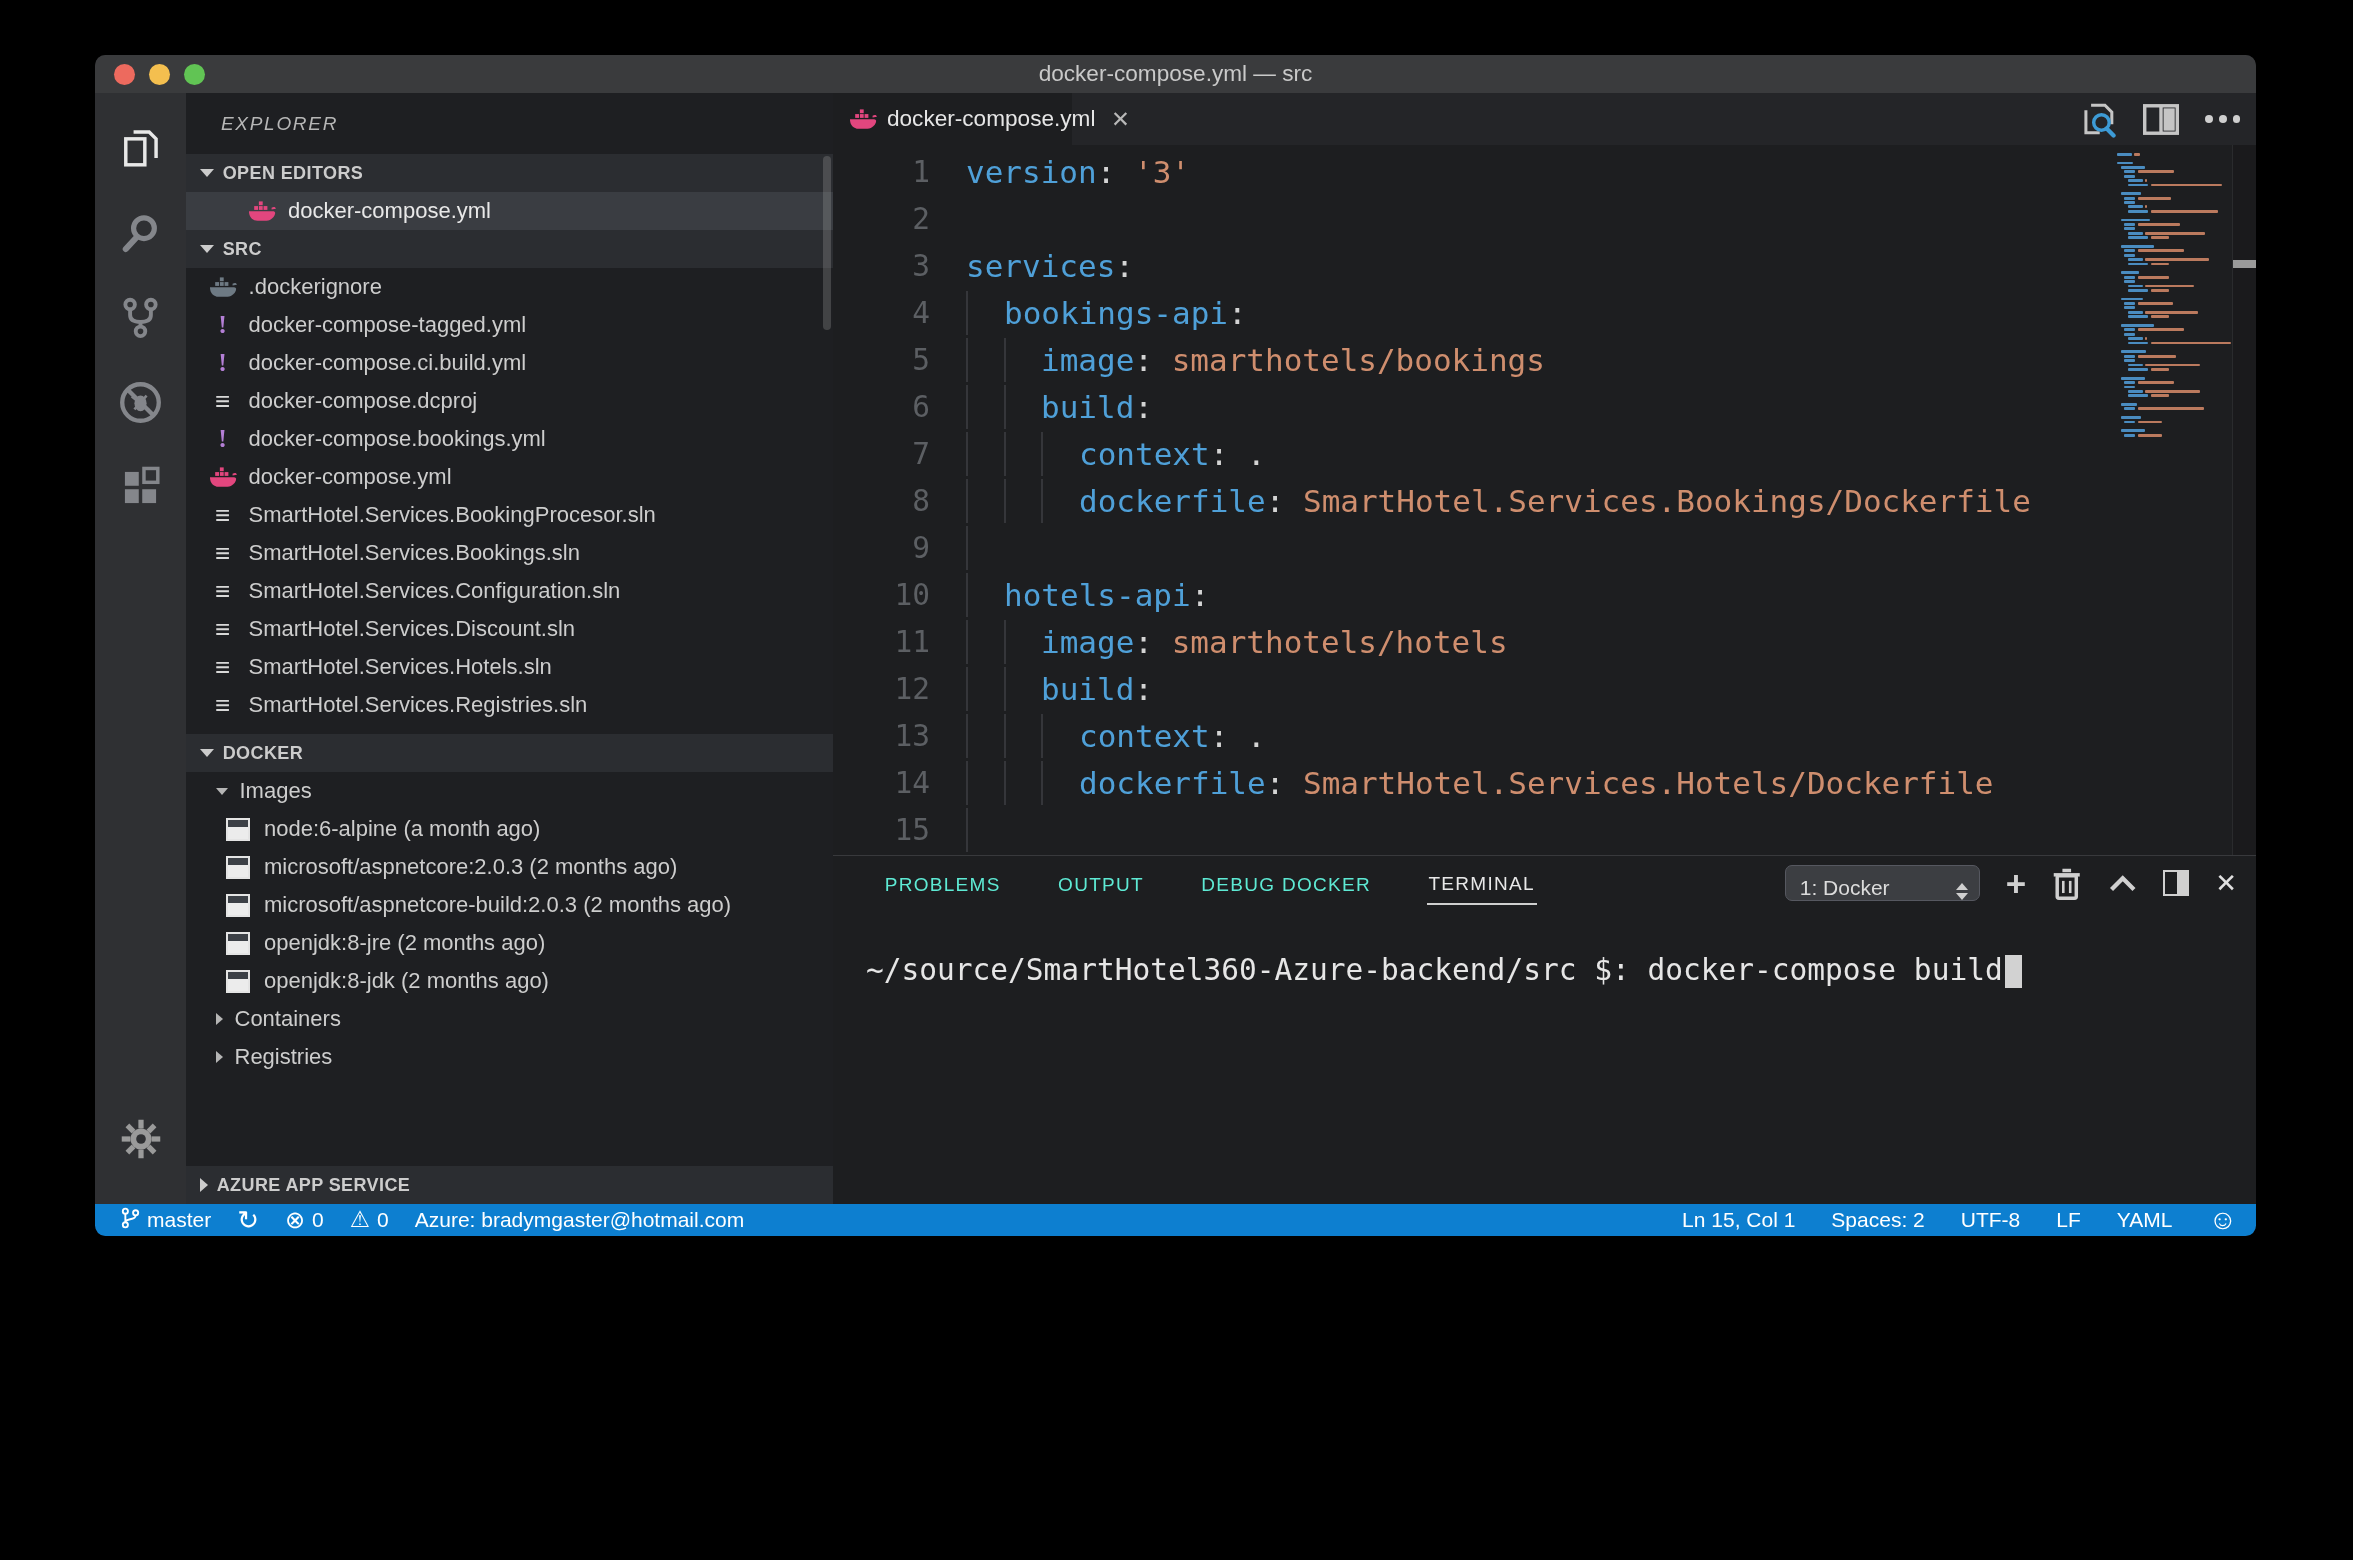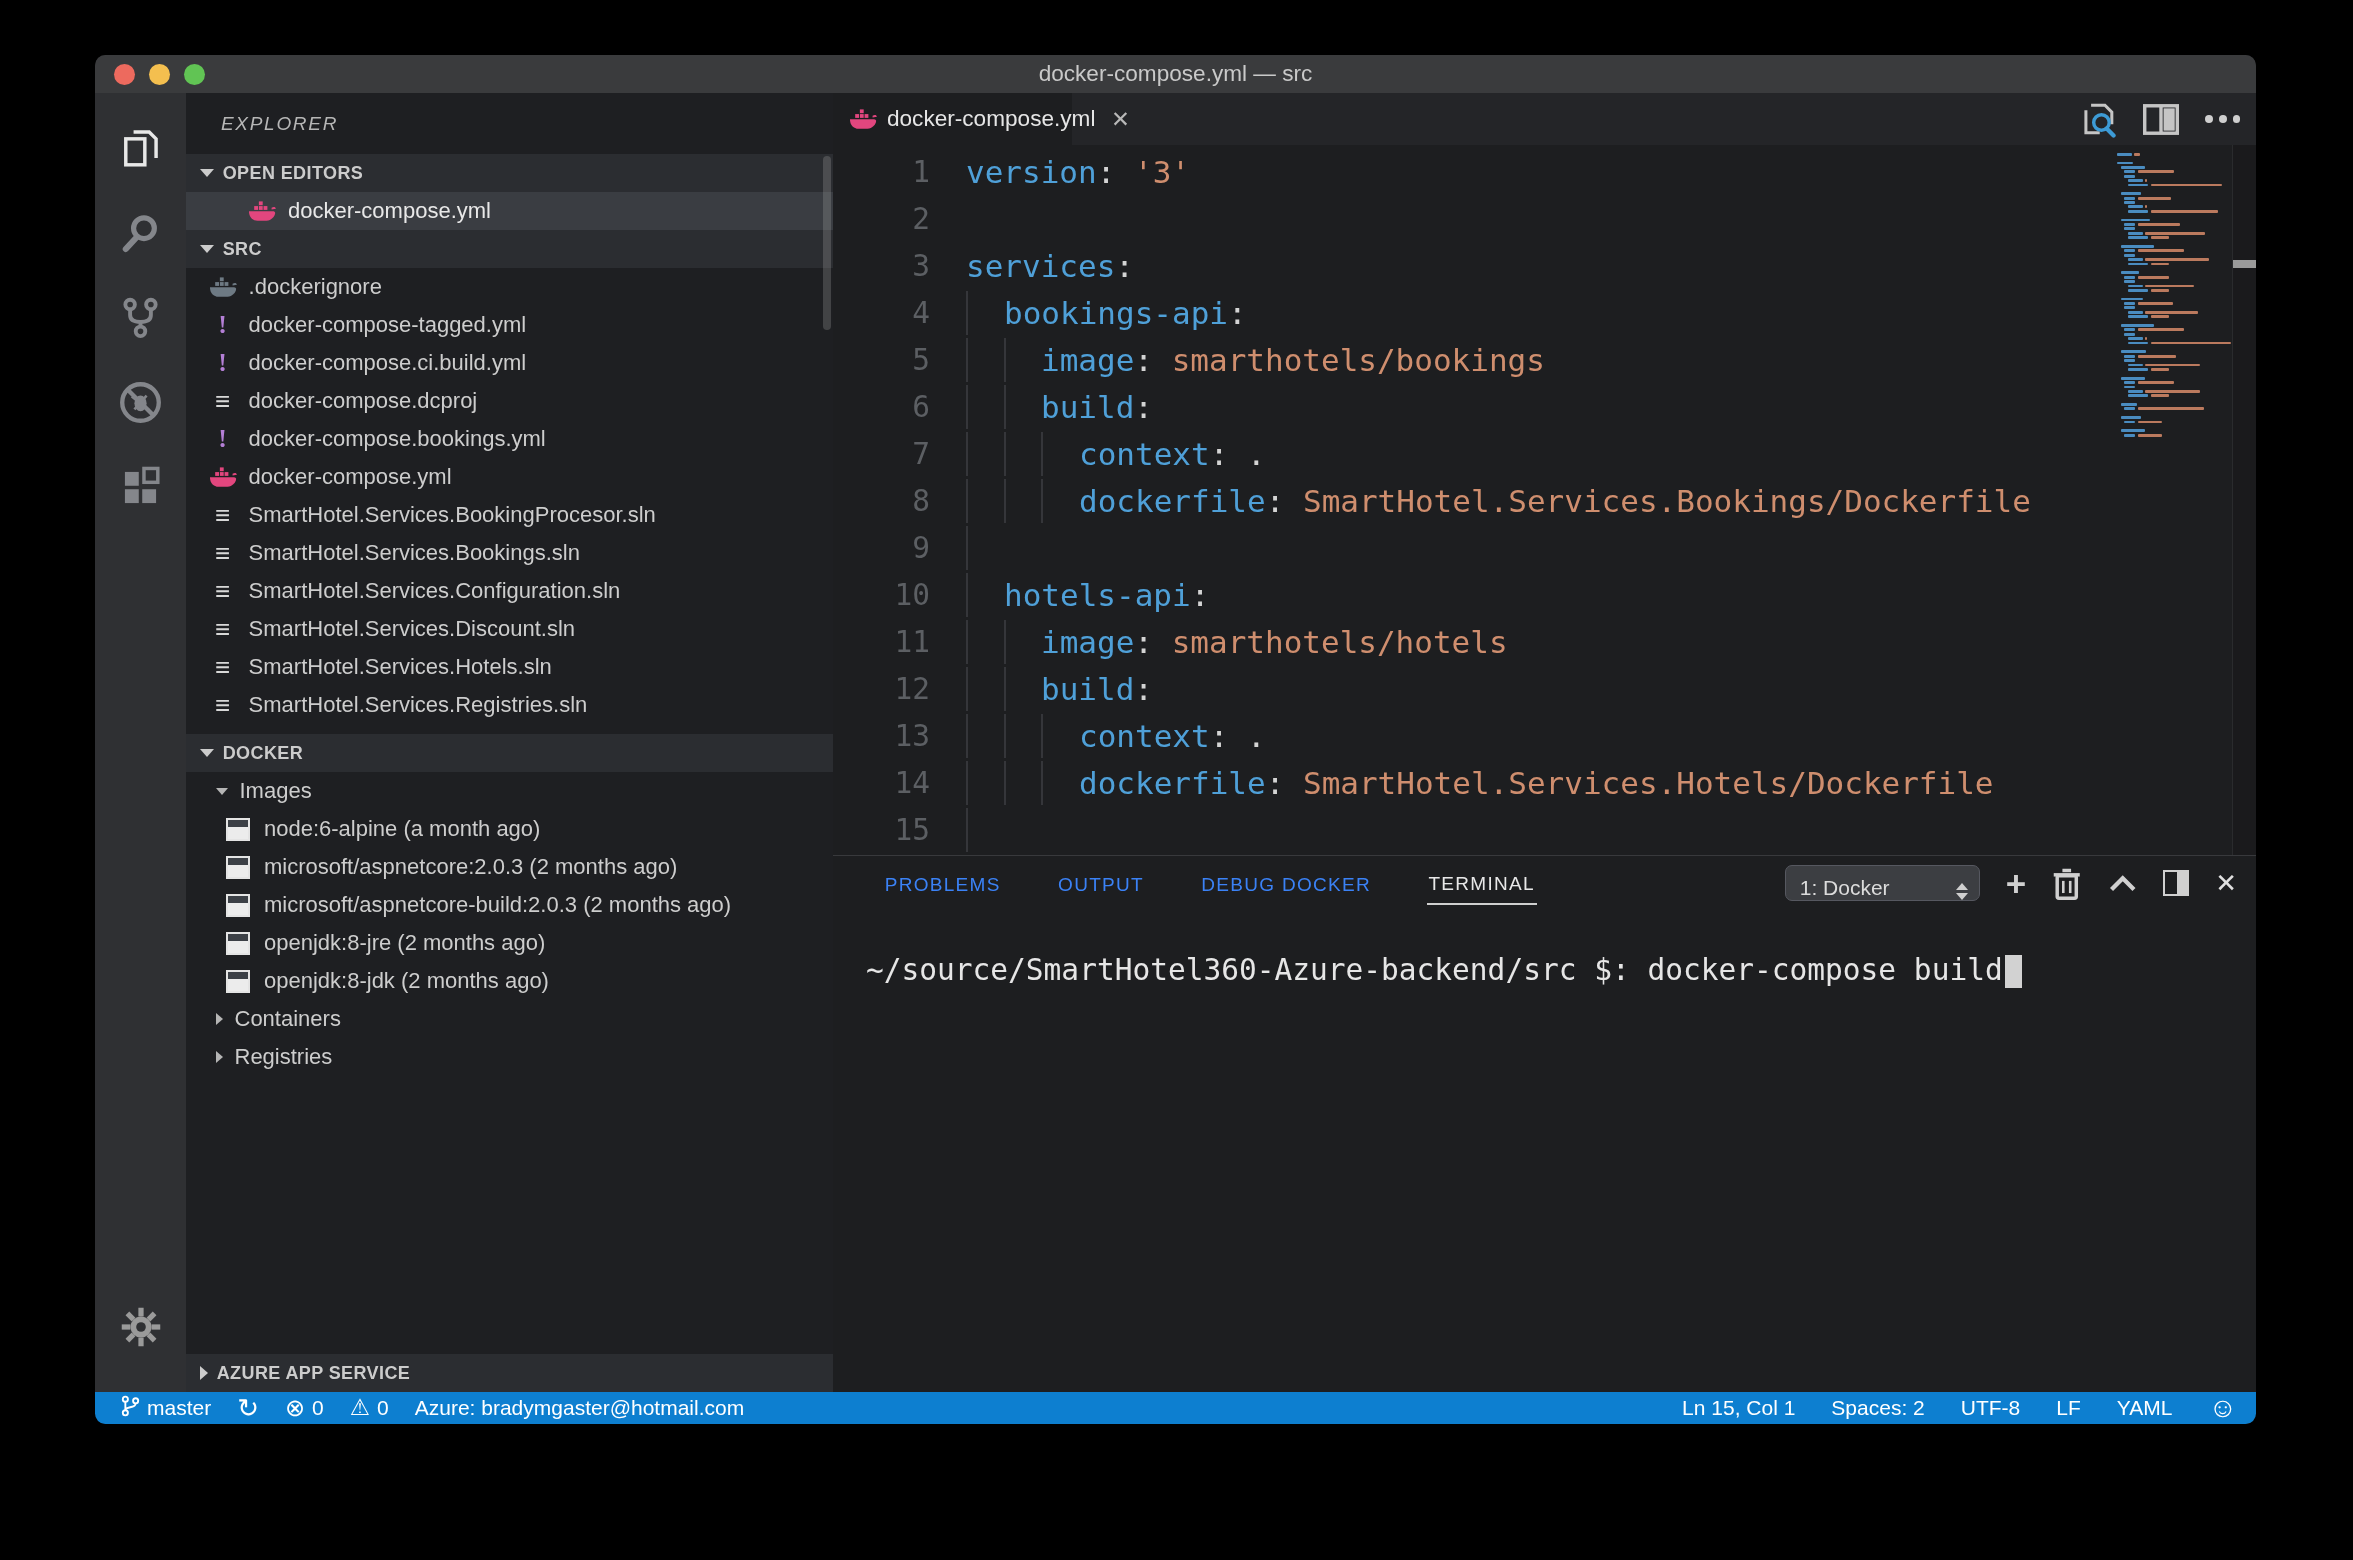--- a/index.html
+++ b/index.html
@@ -1,18 +1,18 @@
 <!DOCTYPE html>
 <html style="font-size:14px"><head>
 <meta charset="utf-8">
 <style>
   html,body{margin:0;padding:0;background:#000;width:2354px;height:1560px;overflow:hidden;
     font-family:"Liberation Sans",sans-serif;-webkit-font-smoothing:antialiased;}
   *{box-sizing:border-box;}
-  .window{position:absolute;left:95px;top:55px;width:2161px;height:1369px;border-radius:10.4px;
+  .window{position:absolute;left:95px;top:55px;width:2161px;height:1181px;border-radius:10.4px;
     overflow:hidden;background:#1e1f22;display:flex;flex-direction:column;}
   
   .titlebar{height:38px;background:#3a3b3d;flex:none;position:relative;display:flex;align-items:center;justify-content:center;}
   .traffic{position:absolute;left:19px;top:0;height:100%;display:flex;align-items:center;gap:14px;}
   .tl{width:21px;height:21px;border-radius:50%;}
   .tl.red{background:#ed6a5e}.tl.yellow{background:#f4bf4f}.tl.green{background:#61c454}
   .title-text{color:#c9c9c9;font-size:22.6px;}
   
   .main{flex:1;display:flex;min-height:0;}
   
@@ -60,21 +60,21 @@
   .c-key{color:#4fa0d8;} .c-str{color:#cf8e6e;} .c-pun{color:#d4d4d4;}
   
   .minimap{width:115px;flex:none;padding-top:7px;cursor:pointer;}
   .mrow{height:4.4px;display:flex;align-items:center;}
   .mbar{height:2.8px;flex:none;border-radius:0.9px;}
   .overview-ruler{width:24px;flex:none;background:#1a1a1c;border-left:1.7px solid #2a2b2d;position:relative;}
   .ruler-marker{position:absolute;left:0;right:0;top:115px;height:7.8px;background:#9a9a9a;}
   
   .panel{flex:1;border-top:1.7px solid #38393c;display:flex;flex-direction:column;min-height:0;}
   .panel-tabs{height:54px;flex:none;display:flex;align-items:center;padding-left:50px;gap:54px;position:relative;}
-  .ptab{color:#3b82f6;font-size:19px;letter-spacing:1.3px;cursor:pointer;padding:12px 1.7px 8.7px;}
+  .ptab{color:#5eead4;font-size:19px;letter-spacing:1.3px;cursor:pointer;padding:12px 1.7px 8.7px;}
   .ptab.active{color:#e8e8e8;border-bottom:2.6px solid #cfcfcf;}
   .panel-actions{position:absolute;right:19px;top:0;height:100%;display:flex;align-items:center;gap:26px;}
   .pa{cursor:pointer;display:flex;align-items:center;justify-content:center;color:#d0d0d0;}
   .term-select{width:195px;height:36px;background:#3c3e42;border:0.9px solid #565860;border-radius:7px;
     display:flex;align-items:flex-end;padding:0 10.4px 0 14px;color:#dcdcdc;font-size:21px;cursor:pointer;}
   .sel-arrows{margin-left:auto;display:flex;flex-direction:column;gap:3.5px;align-items:center;}
   .sel-arrows .up{width:0;height:0;border-left:6px solid transparent;border-right:6px solid transparent;border-bottom:7px solid #cfcfcf;}
   .sel-arrows .dn{width:0;height:0;border-left:6px solid transparent;border-right:6px solid transparent;border-top:7px solid #cfcfcf;}
   .plus{font-size:35px;color:#d0d0d0;line-height:1;font-weight:bold;}
   .xclose{font-size:26px;color:#e0e0e0;}

